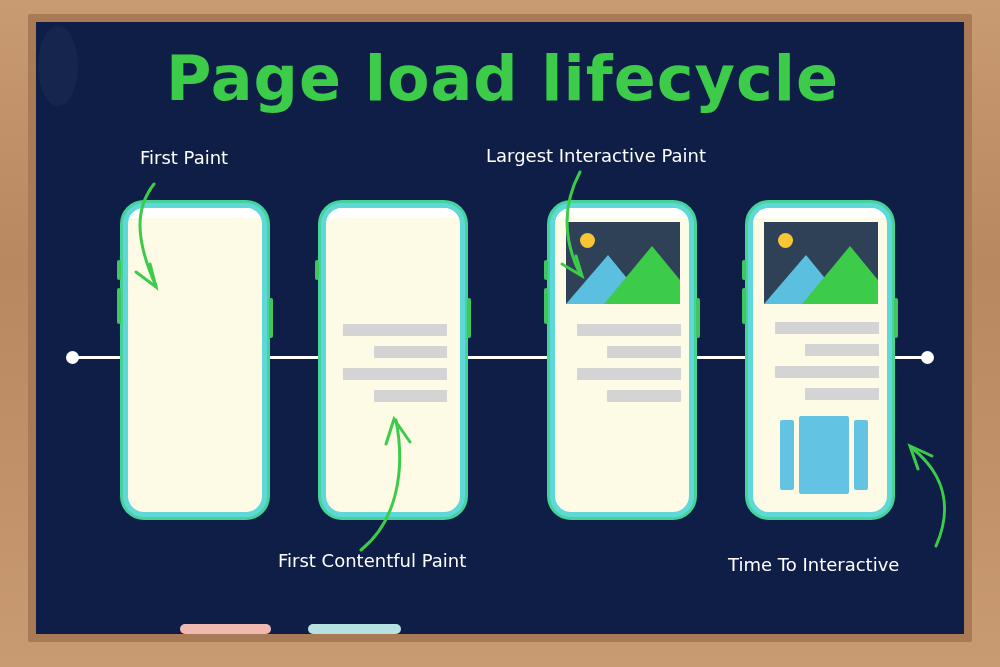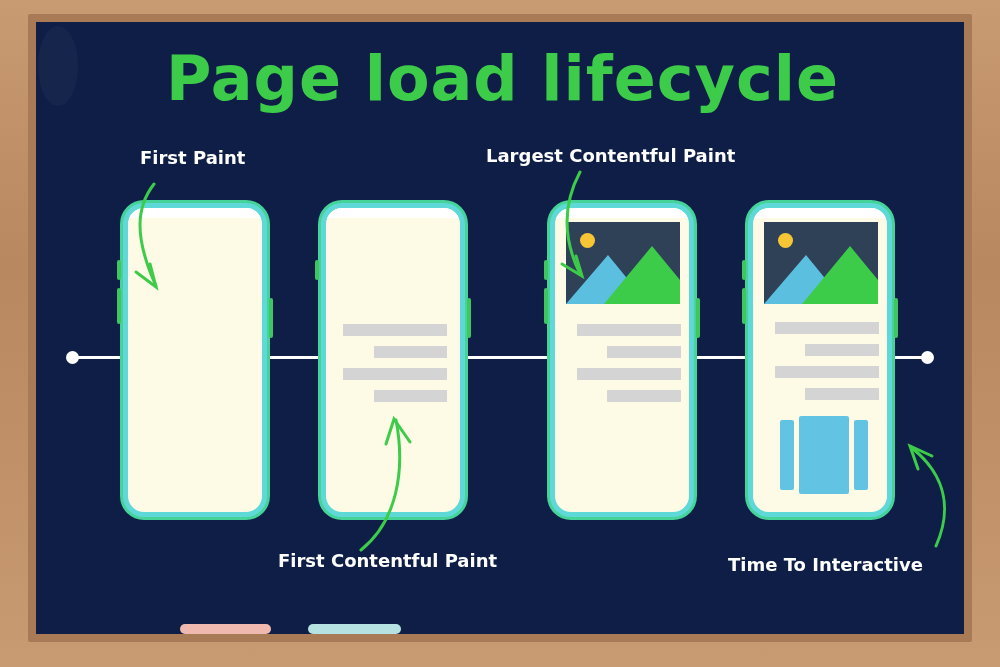--- a/index.html
+++ b/index.html
@@ -3,21 +3,21 @@
   <meta charset="utf-8">
   <style>
     html, body { margin:0; padding:0; }
     body { width:1000px; height:667px; position:relative; overflow:hidden; background:#c4946a; font-family:"DejaVu Sans", sans-serif; }
     .frame { position:absolute; left:0; top:0; width:1000px; height:667px;
       background: linear-gradient(180deg,#c99b72 0%,#b88860 40%,#c99b72 100%); }
     .frame-inner { position:absolute; left:28px; top:14px; width:944px; height:628px; background:#a87a55; border-radius:2px; }
     .board { position:absolute; left:36px; top:22px; width:928px; height:612px; background:#0e1e47; overflow:hidden; }
     .board-shine { position:absolute; left:2px; top:4px; width:40px; height:80px; background:rgba(255,255,255,0.03); border-radius:50%; }
     .title { position:absolute; left:130px; top:20px; width:680px; font-size:62px; font-weight:bold; color:#3ccc4a; letter-spacing:1px; font-family:"DejaVu Sans", sans-serif; }
-    .label { position:absolute; color:#ffffff; font-weight:bold; font-size:18px; white-space:nowrap; }
+    .label { position:absolute; color:#ffffff; font-weight:normal; font-size:18px; white-space:nowrap; }
     .timeline { position:absolute; left:36px; top:334px; width:856px; height:3px; background:#ffffff; }
     .dot { position:absolute; width:13px; height:13px; border-radius:50%; background:#ffffff; top:-5px; }
     .phone { position:absolute; top:178px; width:150px; height:320px; border-radius:24px; background:#45d39a; padding:0; box-sizing:border-box; }
     .phone .bezel { position:absolute; left:3px; top:3px; right:3px; bottom:3px; border-radius:21px; background:#5fd9d8; }
     .phone .screen { position:absolute; left:8px; top:8px; right:8px; bottom:8px; border-radius:16px; background:#fdfae6; overflow:hidden; }
     .phone .screen-top { position:absolute; left:0; top:0; right:0; height:10px; background:#ffffff; border-radius:16px 16px 0 0; }
     .side-btn { position:absolute; width:4px; background:#3fc65f; border-radius:2px; }
     .hero { position:absolute; left:11px; top:14px; width:114px; height:82px; background:#2e4156; overflow:hidden; }
     .sun { position:absolute; left:14px; top:11px; width:15px; height:15px; border-radius:50%; background:#f8c634; }
     .bar { position:absolute; height:12px; background:#d4d4d4; }
@@ -104,21 +104,21 @@
       <div class="bar" style="left:22px; top:158px; width:104px;"></div>
       <div class="bar" style="left:52px; top:180px; width:74px;"></div>
       <div class="widget" style="left:27px; top:212px; width:14px; height:70px;"></div>
       <div class="widget" style="left:46px; top:208px; width:50px; height:78px;"></div>
       <div class="widget" style="left:101px; top:212px; width:14px; height:70px;"></div>
     </div>
   </div>
 
   <div class="label" style="left:104px; top:125px;">First Paint</div>
   <div class="label" style="left:242px; top:528px;">First Contentful Paint</div>
-  <div class="label" style="left:450px; top:123px;">Largest Contentful Paint</div>
+  <div class="label" style="left:450px; top:123px;">Largest Interactive Paint</div>
   <div class="label" style="left:692px; top:532px;">Time To Interactive</div>
 
   <svg width="928" height="612" style="left:0;top:0;">
     <g fill="none" stroke="#3ccc4a" stroke-width="3" stroke-linecap="round">
 
       <path d="M118,162 C100,185 98,215 120,264"></path>
       <path d="M100,250 L120,265 L114,242"></path>
 
       <path d="M325,528 C360,500 370,450 360,398"></path>
       <path d="M350,422 L358,397 L374,420"></path>

